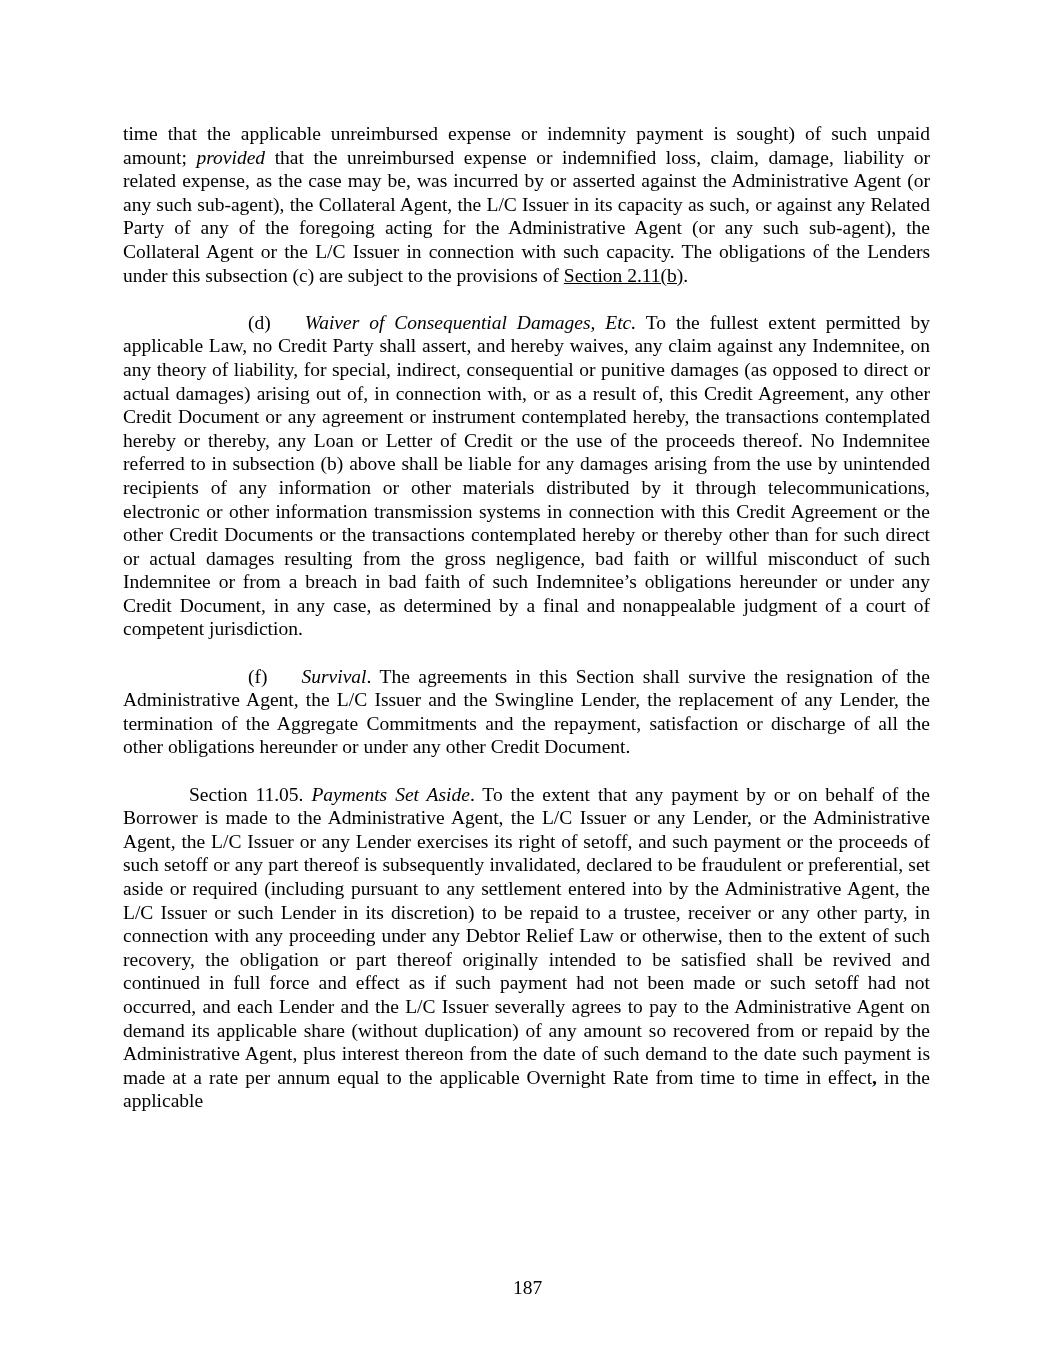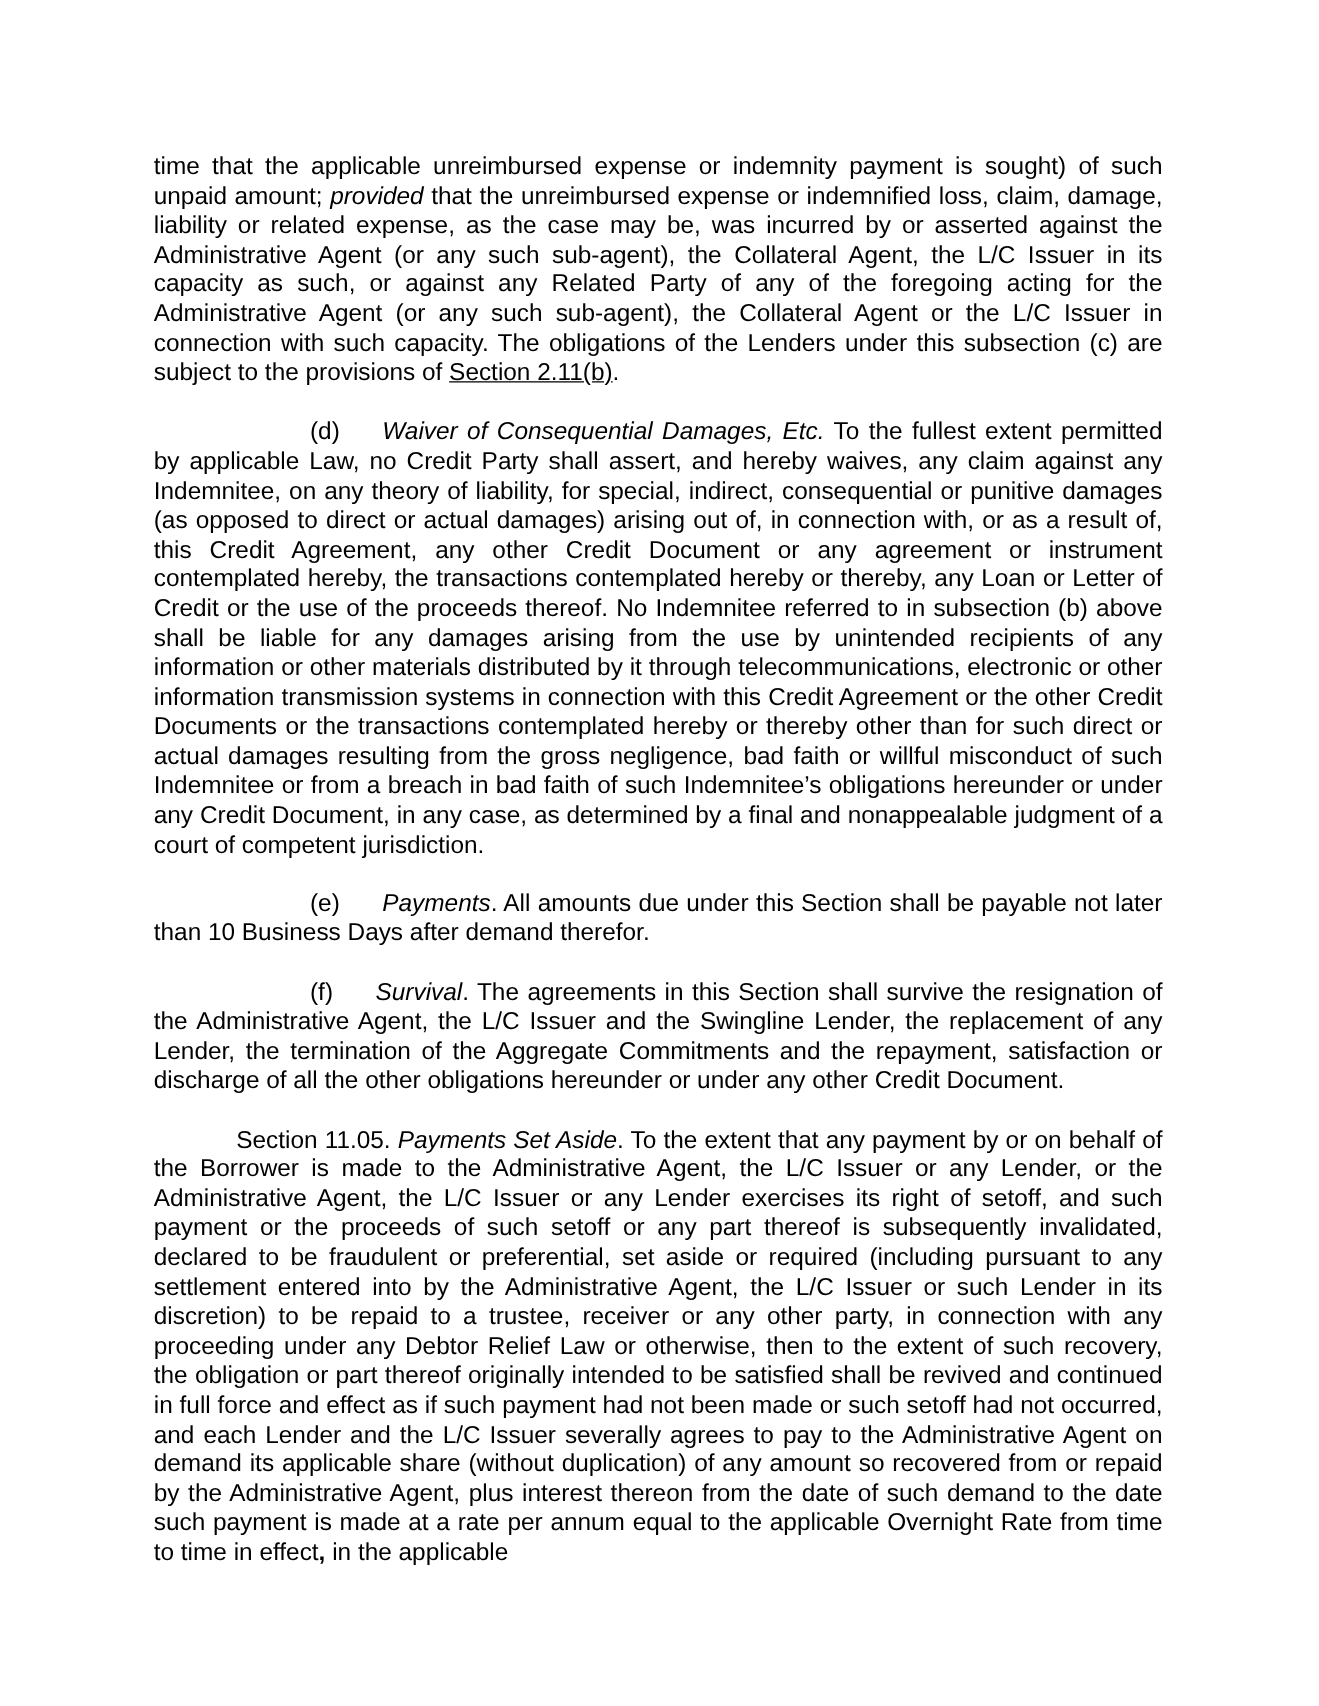--- a/index.html
+++ b/index.html
@@ -6,21 +6,21 @@
     margin: 0;
     padding: 0;
     background: #ffffff;
   }
   .page {
     position: relative;
     width: 1055px;
     height: 1365px;
     background: #ffffff;
     color: #000000;
-    font-family: Liberation Sans, sans-serif;
+    font-family: Liberation Serif, serif;
     font-size: 19.5px;
     line-height: 23.6px;
     overflow: hidden;
   }
   .body-text {
     padding: 122px 125px 0 123px;
     text-align: justify;
   }
   p.para {
     margin: 0 0 23.6px 0;
@@ -59,21 +59,23 @@
 </head>
 <body>
 
 <div class="page">
   <div class="body-text">
 
     <p class="para"><span>time that the applicable unreimbursed expense or indemnity payment is sought) of such unpaid amount; </span><span class="italic">provided</span><span> that the unreimbursed expense or indemnified loss, claim, damage, liability or related expense, as the case may be, was incurred by or asserted against the Administrative Agent (or any such sub-agent), the Collateral Agent, the L/C Issuer in its capacity as such, or against any Related Party of any of the foregoing acting for the Administrative Agent (or any such sub-agent), the Collateral Agent or the L/C Issuer in connection with such capacity.  The obligations of the Lenders under this subsection (c) are subject to the provisions of </span><span class="underline">Section 2.11(b)</span><span>.</span></p>
 
     <p class="para p-sub"><span>(d)</span><span class="tab"></span><span class="italic">Waiver of Consequential Damages, Etc.</span><span>  To the fullest extent permitted by applicable Law, no Credit Party shall assert, and hereby waives, any claim against any Indemnitee, on any theory of liability, for special, indirect, consequential or punitive damages (as opposed to direct or actual damages) arising out of, in connection with, or as a result of, this Credit Agreement, any other Credit Document or any agreement or instrument contemplated hereby, the transactions contemplated hereby or thereby, any Loan or Letter of Credit or the use of the proceeds thereof.  No Indemnitee referred to in subsection (b) above shall be liable for any damages arising from the use by unintended recipients of any information or other materials distributed by it through telecommunications, electronic or other information transmission systems in connection with this Credit Agreement or the other Credit Documents or the transactions contemplated hereby or thereby other than for such direct or actual damages resulting from the gross negligence, bad faith or willful misconduct of such Indemnitee or from a breach in bad faith of such Indemnitee’s obligations hereunder or under any Credit Document, in any case, as determined by a final and nonappealable judgment of a court of competent jurisdiction.</span></p>
 
-    <p class="para p-sub"><span>(e)</span><span class="tab"></span><span class="italic">Payments</span><span>.  All amounts due under this Section shall be payable not later than 10 Business Days after demand therefor.</span></p>
 
     <p class="para p-sub"><span>(f)</span><span class="tab"></span><span class="italic">Survival</span><span>.  The agreements in this Section shall survive the resignation of the Administrative Agent, the L/C Issuer and the Swingline Lender, the replacement of any Lender, the termination of the Aggregate Commitments and the repayment, satisfaction or discharge of all the other obligations hereunder or under any other Credit Document.</span></p>
 
     <p class="para p-section"><span>Section 11.05.  </span><span class="italic">Payments Set Aside</span><span>.  To the extent that any payment by or on behalf of the Borrower is made to the Administrative Agent, the L/C Issuer or any Lender, or the Administrative Agent, the L/C Issuer or any Lender exercises its right of setoff, and such payment or the proceeds of such setoff or any part thereof is subsequently invalidated, declared to be fraudulent or preferential, set aside or required (including pursuant to any settlement entered into by the Administrative Agent, the L/C Issuer or such Lender in its discretion) to be repaid to a trustee, receiver or any other party, in connection with any proceeding under any Debtor Relief Law or otherwise, then to the extent of such recovery, the obligation or part thereof originally intended to be satisfied shall be revived and continued in full force and effect as if such payment had not been made or such setoff had not occurred, and each Lender and the L/C Issuer severally agrees to pay to the Administrative Agent on demand its applicable share (without duplication) of any amount so recovered from or repaid by the Administrative Agent, plus interest thereon from the date of such demand to the date such payment is made at a rate per annum equal to the applicable Overnight Rate from time to time in effect</span><span class="bold">,</span><span> in the applicable</span></p>
 
   </div>
 
+  <div class="footer">
+    <span>187</span>
+  </div>
 </div>
 
 </body></html>

